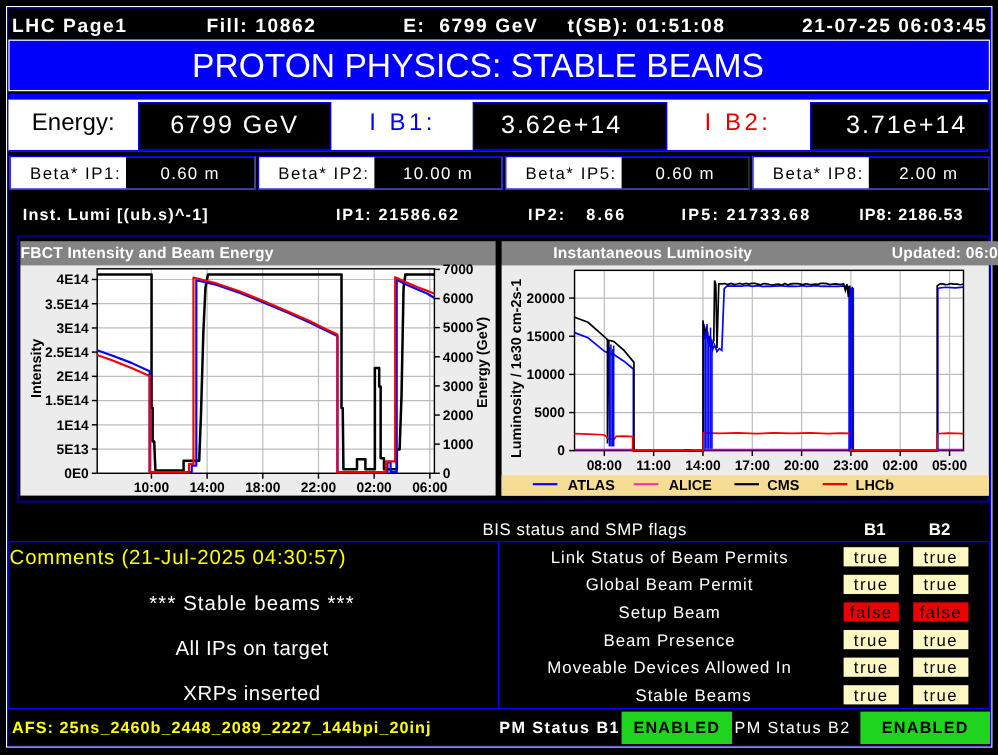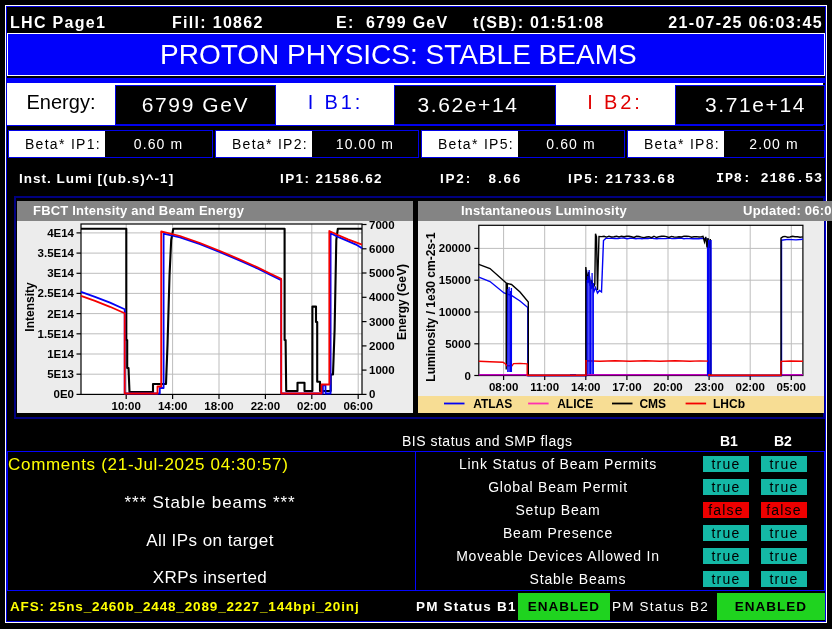--- a/index.html
+++ b/index.html
@@ -34,21 +34,21 @@
   .ctitle{position:absolute;top:3px;height:20px;background:#848484;color:#fff;
           font-weight:bold;font-size:13px;letter-spacing:0.2px;line-height:20px;white-space:nowrap;}
   .cbody{position:absolute;top:23px;background:#ececec;}
   #legend{position:absolute;left:402px;top:197.5px;width:405.5px;height:17px;
           background:#f7dd94;}
   .bline{position:absolute;background:#0404fd;}
   .wtext{position:absolute;color:#fff;white-space:nowrap;}
   .ytext{position:absolute;color:#ffff00;white-space:nowrap;}
   .status{position:absolute;width:46px;height:16px;font-size:14px;letter-spacing:1.2px;color:#000;
           text-align:center;line-height:16px;}
-  .grn{background:#14b8a6;}
+  .grn{background:#fef9c3;}
   .red{background:#ee0000;}
   svg text{font-family:"Liberation Sans",sans-serif;}
 </style>
 </head>
 <body>
 <div id="page">
   <div id="frame"></div>
   <div id="frame2"></div>
 
   <div class="tb" style="left:10px;">LHC Page1</div>
@@ -85,24 +85,24 @@
   </div>
   <div class="bbox" style="left:627px;width:196px;">
     <div class="lab" style="width:96px;">Beta* IP8:</div>
       <div class="val" style="width:100px;">2.00 m</div>
   </div>
 
   <div class="lumi" style="left:19px;">Inst. Lumi [(ub.s)^-1]</div>
   <div class="lumi" style="left:280px;letter-spacing:1.4px;">IP1: 21586.62</div>
   <div class="lumi" style="left:440px;letter-spacing:1.8px;">IP2:&nbsp;&nbsp;&nbsp;8.66</div>
   <div class="lumi" style="left:568px;letter-spacing:1.8px;">IP5: 21733.68</div>
-  <div class="lumi" style="left:716px;letter-spacing:0.8px;font-family:Liberation Mono, monospace;">IP8: 2186.53</div>
+  <div class="lumi" style="left:716px;letter-spacing:0.8px;">IP8: 2186.53</div>
 
   <div id="chartbox">
-    <div class="ctitle" style="left:1px;width:396px;"><span style="margin-left:16px;">FBCT Intensity and Beam Energy</span></div>
+    <div class="ctitle" style="left:1px;width:396px;"><span style="margin-left:0;">FBCT Intensity and Beam Energy</span></div>
     <div class="cbody" style="left:1px;width:396px;height:192px;"></div>
     <div class="ctitle" style="left:402px;width:405.5px;padding-left:39px;"><span style="margin-left:4px;">Instantaneous Luminosity</span><span style="position:absolute;right:4px;">Updated: 06:03:38</span></div>
     <div class="cbody" style="left:402px;width:405.5px;height:192px;"></div>
     <div id="legend"></div>
   </div>
 
   <svg class="abs" style="left:0;top:0;" width="832" height="629" viewBox="0 0 832 629">
     <rect x="81" y="224" width="281" height="170.4" fill="#ffffff"></rect>
     <line x1="81" y1="232.9" x2="362" y2="232.9" stroke="#bdbdbd" stroke-width="1"></line>
     <line x1="81" y1="253.1" x2="362" y2="253.1" stroke="#bdbdbd" stroke-width="1"></line>

